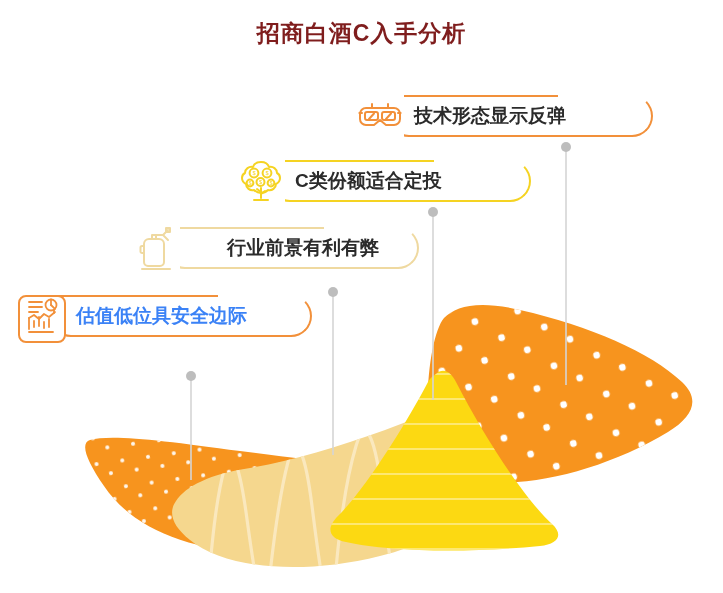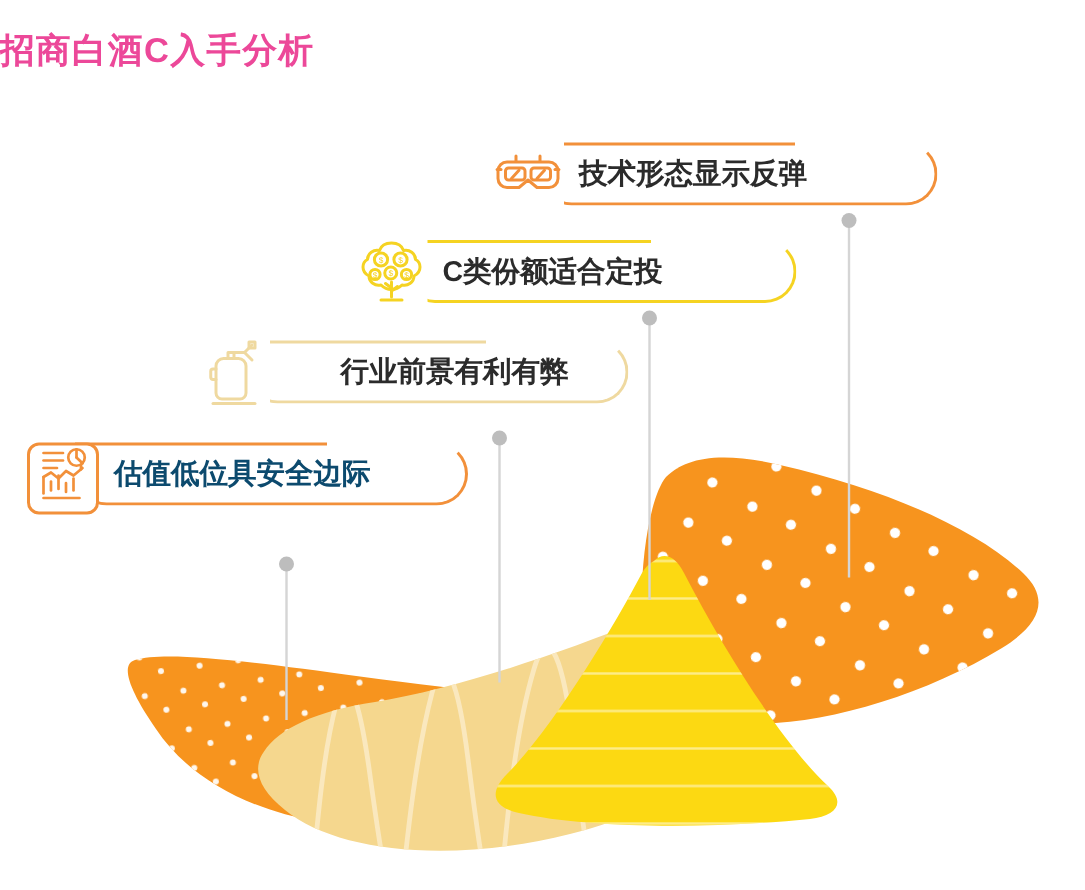--- a/index.html
+++ b/index.html
@@ -19,24 +19,24 @@
     width: 723px;
     height: 593px;
   }
 
   
   .page-title {
     position: absolute;
     top: 18px;
     left: 0;
     width: 723px;
-    text-align: left;
+    text-align: center;
     font-size: 23px;
     font-weight: bold;
-    color: #ec4899;
+    color: #7f1d1d;
     letter-spacing: 1px;
   }
 
   
   .art-layer {
     position: absolute;
     left: 0;
     top: 0;
     width: 723px;
     height: 593px;
@@ -73,21 +73,21 @@
     position: relative;
     z-index: 3;
     font-size: 19px;
     font-weight: bold;
     white-space: nowrap;
     padding: 0 14px 0 10px;
     background: transparent;
   }
 
   
-  #callout-tech { left: 328px; top: 95px; }
+  #callout-tech { left: 356px; top: 95px; }
   #callout-tech .callout-box { width: 265px; border: 2px solid #F2903A; border-top-color: transparent; }
   #callout-tech .callout-box::after{
     content:""; position:absolute; left:-2px; top:-2px; width:170px; height:2px; background:#F2903A;
   }
   #callout-tech .callout-label { color: #2b2b2b; }
 
   
   #callout-cshare { left: 237px; top: 160px; }
   #callout-cshare .callout-box { width: 262px; border: 2px solid #F5D322; border-top-color: transparent; }
   #callout-cshare .callout-box::after{
@@ -102,21 +102,21 @@
     content:""; position:absolute; left:-2px; top:-2px; width:160px; height:2px; background:#EFD9A0;
   }
   #callout-industry .callout-label { color: #2b2b2b; }
 
   
   #callout-valuation { left: 18px; top: 295px; }
   #callout-valuation .callout-box { width: 262px; border: 2px solid #F2903A; border-top-color: transparent; }
   #callout-valuation .callout-box::after{
     content:""; position:absolute; left:-2px; top:-2px; width:168px; height:2px; background:#F2903A;
   }
-  #callout-valuation .callout-label { color: #0c4a6e; }
+  #callout-valuation .callout-label { color: #3b82f6; }
 
   .icon-frame-box {
     position: absolute;
     left: 18px;
     top: 295px;
     width: 48px;
     height: 48px;
     border: 2px solid #F2903A;
     border-radius: 8px;
     box-sizing: border-box;

